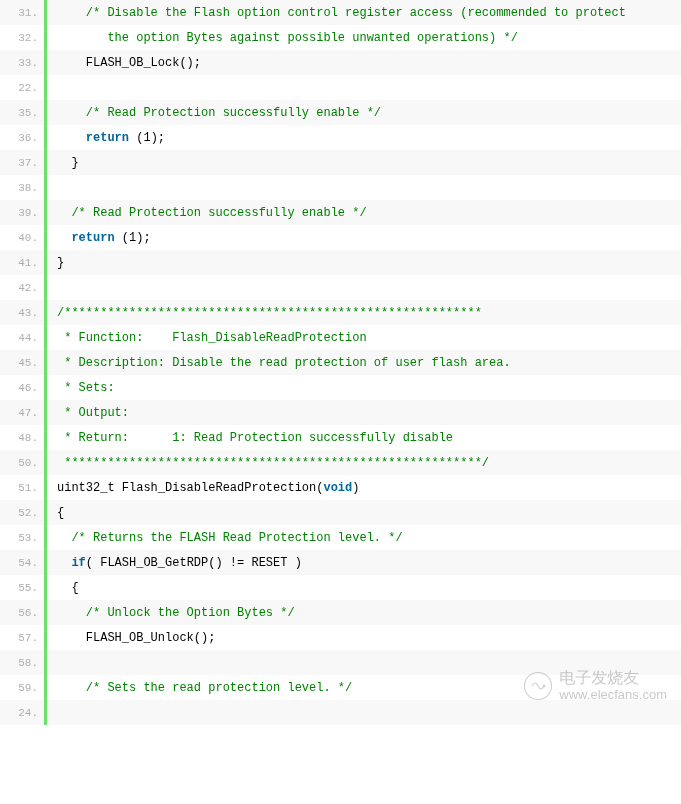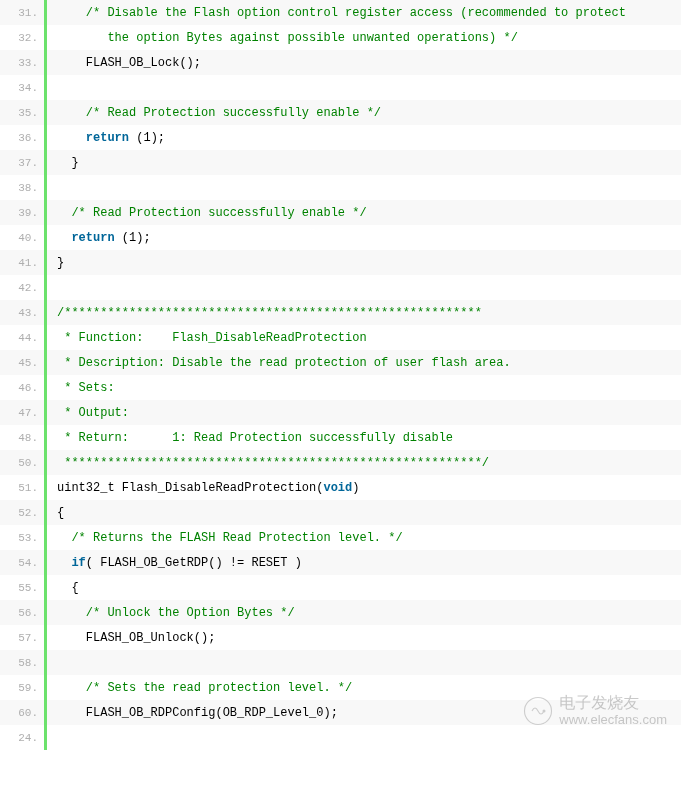--- a/index.html
+++ b/index.html
@@ -99,21 +99,21 @@
       <div class="line-number">32.</div>
       <div class="gutter-bar"></div>
       <div class="code-content"><span class="comment">       the option Bytes against possible unwanted operations) */</span></div>
     </div>
     <div class="line">
       <div class="line-number">33.</div>
       <div class="gutter-bar"></div>
       <div class="code-content"><span class="plain">    FLASH_OB_Lock();</span></div>
     </div>
     <div class="line">
-      <div class="line-number">34.</div>
+      <div class="line-number">22.</div>
       <div class="gutter-bar"></div>
       <div class="code-content"></div>
     </div>
     <div class="line">
       <div class="line-number">35.</div>
       <div class="gutter-bar"></div>
       <div class="code-content"><span class="comment">    /* Read Protection successfully enable */</span></div>
     </div>
     <div class="line">
       <div class="line-number">36.</div>
@@ -222,25 +222,20 @@
     </div>
     <div class="line">
       <div class="line-number">58.</div>
       <div class="gutter-bar"></div>
       <div class="code-content"></div>
     </div>
     <div class="line">
       <div class="line-number">59.</div>
       <div class="gutter-bar"></div>
       <div class="code-content"><span class="comment">    /* Sets the read protection level. */</span></div>
-    </div>
-    <div class="line">
-      <div class="line-number">60.</div>
-      <div class="gutter-bar"></div>
-      <div class="code-content"><span class="plain">    FLASH_OB_RDPConfig(OB_RDP_Level_0);</span></div>
     </div>
     <div class="line">
       <div class="line-number">24.</div>
       <div class="gutter-bar"></div>
       <div class="code-content"></div>
     </div>
   </div>
 
 <div class="watermark">
   <svg class="watermark-icon" viewBox="0 0 40 40">

